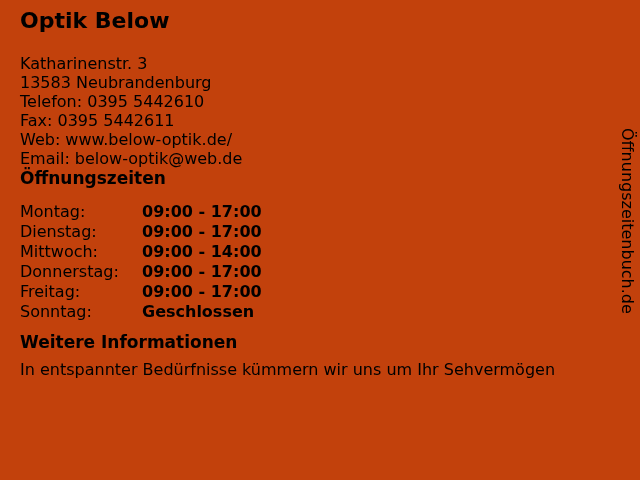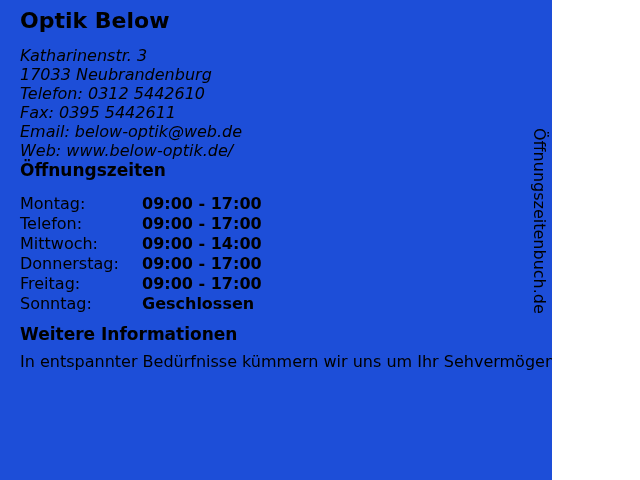--- a/index.html
+++ b/index.html
@@ -2,41 +2,40 @@
 <html><head>
 <meta charset="utf-8">
 <style>
   html, body {
     margin: 0;
     padding: 0;
     background: #ffffff;
   }
   .page {
     position: relative;
-    width: 552px;
+    width: 640px;
     height: 480px;
     overflow: hidden;
-    background: #1d4ed8;
+    background: #c2410c;
     color: #000000;
     font-family: "DejaVu Sans", "Liberation Sans", sans-serif;
     font-size: 16px;
   }
   .content {
     padding: 8px 0 0 20px;
   }
   .business-title {
     margin: 0;
     font-size: 22px;
     line-height: 26px;
     font-weight: bold;
   }
   .address-block {
-    margin-top: 12px;
+    margin-top: 20px;
     line-height: 19px;
-    font-style: italic;
   }
   .address-line {
     display: block;
   }
   .section-heading {
     margin: 0;
     font-size: 17px;
     line-height: 20px;
     font-weight: bold;
   }
@@ -81,36 +80,36 @@
 </head>
 <body>
 
 <div class="page">
   <div class="content">
 
     <h1 class="business-title">Optik Below</h1>
 
     <div class="address-block">
       <span class="address-line">Katharinenstr. 3</span>
-      <span class="address-line">17033 Neubrandenburg</span>
-      <span class="address-line">Telefon: 0312 5442610</span>
+      <span class="address-line">13583 Neubrandenburg</span>
+      <span class="address-line">Telefon: 0395 5442610</span>
       <span class="address-line">Fax: 0395 5442611</span>
+      <span class="address-line">Web: www.below-optik.de/</span>
       <span class="address-line">Email: below-optik@web.de</span>
-      <span class="address-line">Web: www.below-optik.de/</span>
     </div>
 
     <h2 class="section-heading hours-heading">Öffnungszeiten</h2>
 
     <div class="hours-table">
       <div class="hours-row">
         <span class="hours-day">Montag:</span>
         <span class="hours-time">09:00 - 17:00</span>
       </div>
       <div class="hours-row">
-        <span class="hours-day">Telefon:</span>
+        <span class="hours-day">Dienstag:</span>
         <span class="hours-time">09:00 - 17:00</span>
       </div>
       <div class="hours-row">
         <span class="hours-day">Mittwoch:</span>
         <span class="hours-time">09:00 - 14:00</span>
       </div>
       <div class="hours-row">
         <span class="hours-day">Donnerstag:</span>
         <span class="hours-time">09:00 - 17:00</span>
       </div>

